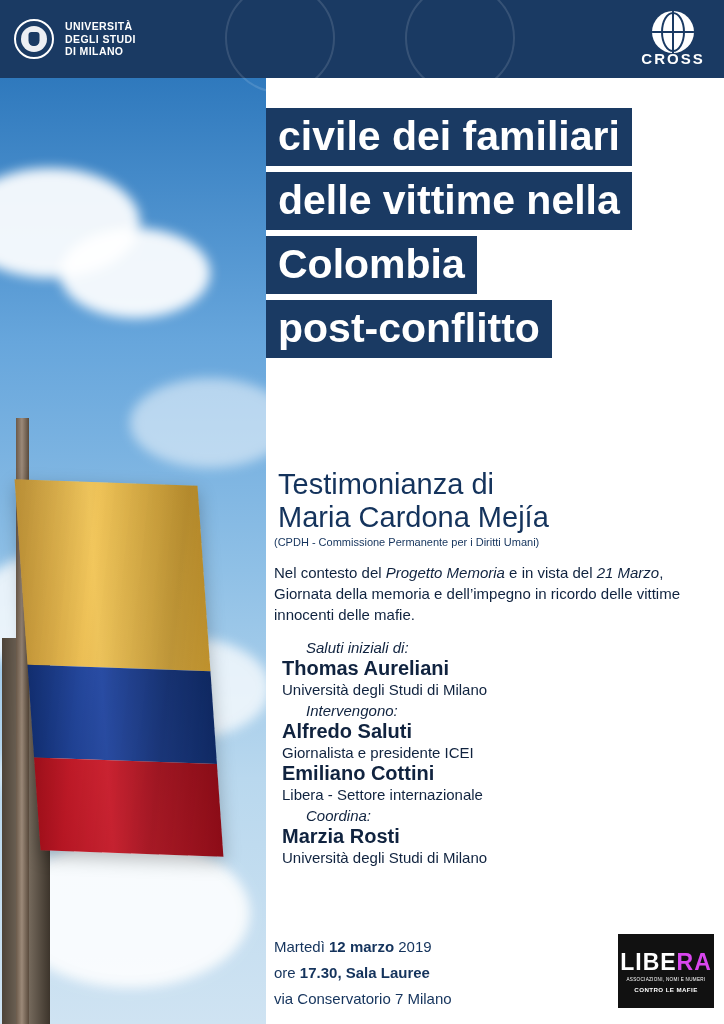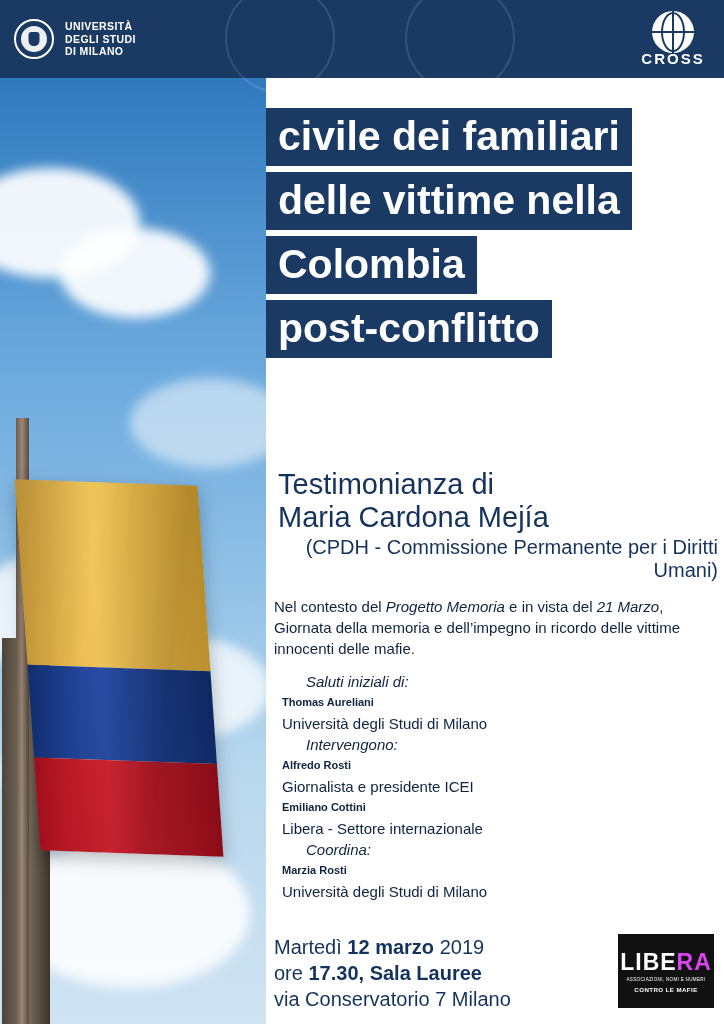--- a/index.html
+++ b/index.html
@@ -212,44 +212,43 @@
     color: #10233f;
   }
   .subtitle {
     font-size: 29px;
     line-height: 33px;
     color: #14335c;
     margin: 0 0 0 4px;
   }
   .subtitle .l2 { display: block; }
   .affil {
-    font-size: 20px;
+    font-size: 11px;
     color: #14335c;
     margin-top: 2px;
     margin-bottom: 14px;
-    text-align: right;
   }
   .context {
     font-size: 15px;
     line-height: 21px;
     color: #10233f;
     margin-bottom: 12px;
   }
   .context em { font-style: italic; }
   .people { padding-left: 8px; }
   .role {
     font-style: italic;
     font-size: 15px;
     line-height: 21px;
     color: #10233f;
     margin-left: 24px;
   }
   .person-name {
     font-weight: bold;
-    font-size: 11px;
+    font-size: 20px;
     line-height: 21px;
     color: #10233f;
   }
   .person-desc {
     font-size: 15px;
     line-height: 21px;
     color: #10233f;
   }
 
   
@@ -257,21 +256,21 @@
     position: absolute;
     left: 266px; top: 926px;
     width: 458px; height: 98px;
     background: #ffffff;
   }
   .footer-text {
     position: absolute;
     left: 8px; top: 8px;
     color: #14335c;
   }
-  .f-line { font-size: 20px; line-height: 26px; }
+  .f-line { font-size: 15px; line-height: 26px; }
   .f-line b { font-weight: bold; }
   .libera-logo {
     position: absolute;
     right: 10px; top: 8px;
     width: 96px; height: 74px;
     background: #111111;
     display: flex;
     flex-direction: column;
     align-items: center;
     justify-content: center;
@@ -368,21 +367,21 @@
     </div>
 
     <div class="people">
       <div>
         <div class="role">Saluti iniziali di:</div>
         <div class="person-name">Thomas Aureliani</div>
         <div class="person-desc">Università degli Studi di Milano</div>
       </div>
       <div>
         <div class="role">Intervengono:</div>
-        <div class="person-name">Alfredo Rosti</div>
+        <div class="person-name">Alfredo Saluti</div>
         <div class="person-desc">Giornalista e presidente ICEI</div>
       </div>
       <div>
         <div class="person-name">Emiliano Cottini</div>
         <div class="person-desc">Libera - Settore internazionale</div>
       </div>
       <div>
         <div class="role">Coordina:</div>
         <div class="person-name">Marzia Rosti</div>
         <div class="person-desc">Università degli Studi di Milano</div>

